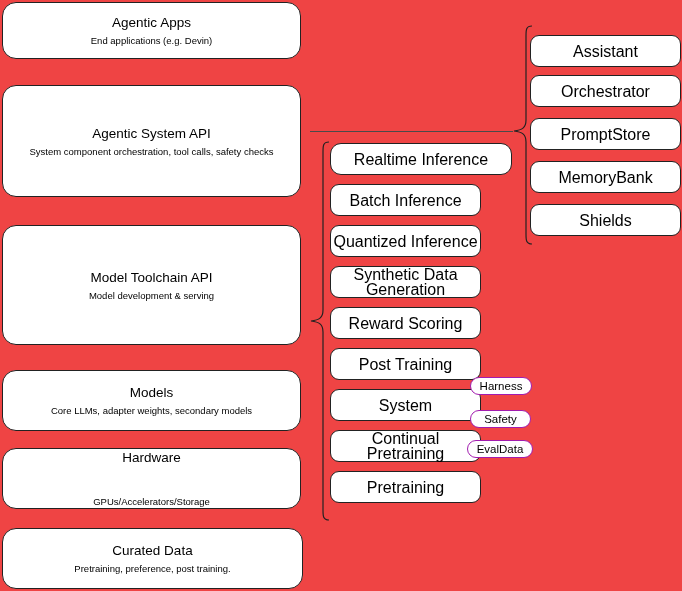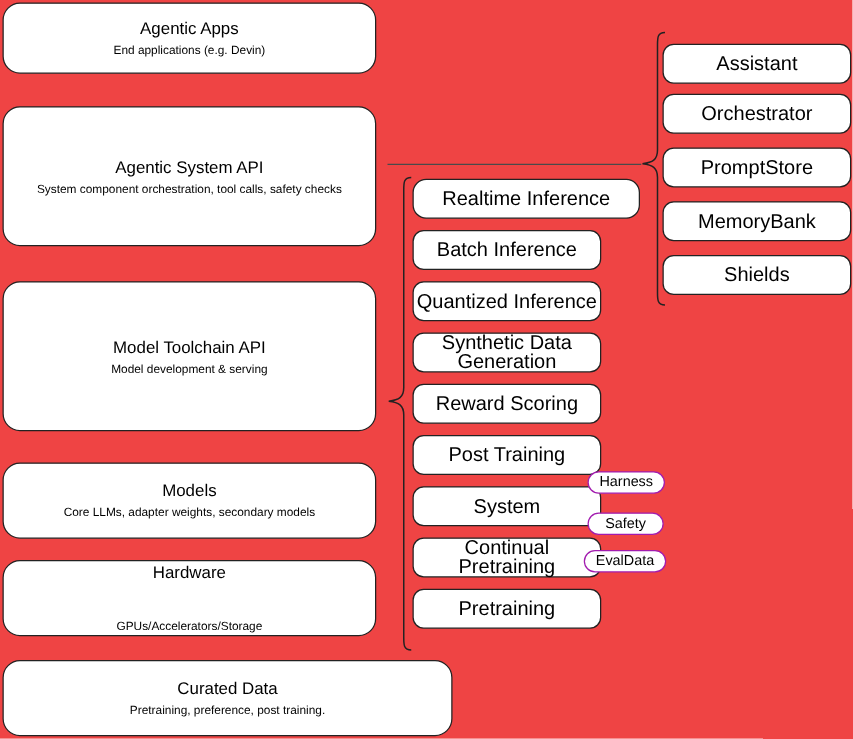--- a/index.html
+++ b/index.html
@@ -111,21 +111,21 @@
   <div class="box layer-box" style="left:2px; top:370px; width:299px; height:61px;">
     <div class="layer-title">Models</div>
     <div class="layer-sub">Core LLMs, adapter weights, secondary models</div>
   </div>
 
   <div class="box layer-box" style="left:2px; top:448px; width:299px; height:61px;justify-content:space-between;">
     <div class="layer-title">Hardware</div>
     <div class="layer-sub">GPUs/Accelerators/Storage</div>
   </div>
 
-  <div class="box layer-box" style="left:2px; top:528px; width:360px; height:61px;">
+  <div class="box layer-box" style="left:2px; top:528px; width:301px; height:61px;">
     <div class="layer-title">Curated Data</div>
     <div class="layer-sub">Pretraining, preference, post training.</div>
   </div>
 
   <div class="connector-line" style="left:310px; top:131px; width:203px; height:1px;"></div>
 
   <svg class="brace-svg" style="left:305px; top:140px; width:26px; height:382px;" viewBox="0 0 26 382">
     <path d="M 24 2
              C 18 2, 18 6, 18 12
              L 18 170

